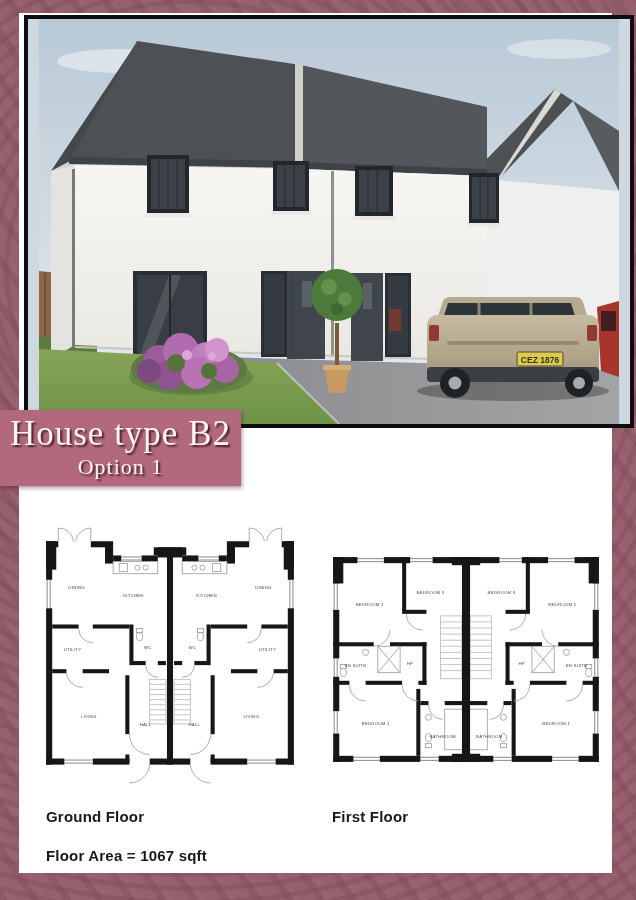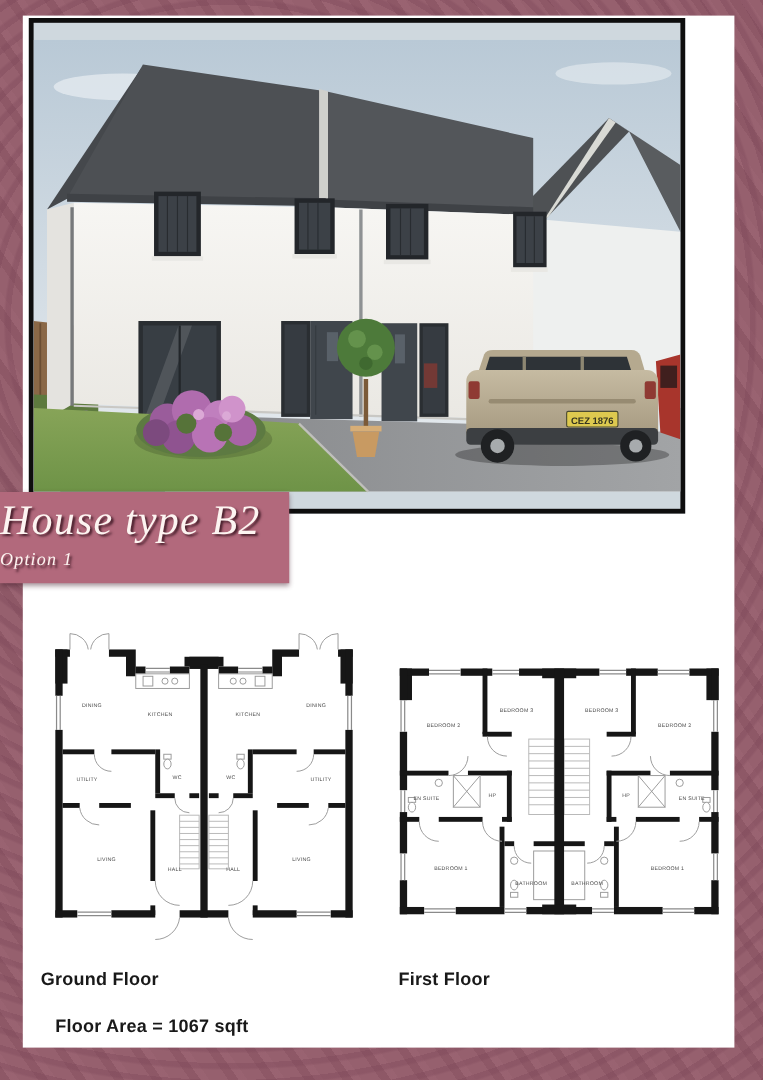--- a/index.html
+++ b/index.html
@@ -9,35 +9,35 @@
     background-color:#96606e;
     background-image:
       radial-gradient(circle at 12% 8%, rgba(70,30,45,.22) 0 6px, transparent 7px),
       radial-gradient(circle at 78% 16%, rgba(255,230,238,.08) 0 8px, transparent 9px),
       radial-gradient(circle at 40% 60%, rgba(70,30,45,.18) 0 7px, transparent 8px),
       radial-gradient(circle at 90% 80%, rgba(70,30,45,.20) 0 6px, transparent 7px),
       repeating-radial-gradient(circle at 30% 30%, rgba(124,70,88,.35) 0 4px, rgba(150,96,110,0) 6px 14px),
       repeating-linear-gradient(55deg, rgba(118,64,80,.25) 0 7px, rgba(163,107,122,.25) 7px 13px, rgba(150,96,110,0) 13px 26px);
   }
   .panel{position:absolute;left:19px;top:13px;width:593px;height:860px;background:#ffffff;}
-  .photo{position:absolute;left:24px;top:15px;width:547px;height:413px;
+  .photo{position:absolute;left:24px;top:15px;width:610px;height:413px;
     border:4px solid #0e0e0e;box-sizing:border-box;background:#cfd8de;}
   .photo svg{display:block;width:100%;height:100%;}
   .banner{position:absolute;left:0;top:410px;width:241px;height:76px;background:#b2697c;
-    box-shadow:1px 2px 4px rgba(60,25,38,.45);color:#fdf4f1;z-index:5;font-style:italic;}
+    box-shadow:1px 2px 4px rgba(60,25,38,.45);text-align:center;color:#fdf4f1;z-index:5;}
   .banner .t1{font-family:"Liberation Serif",serif;font-size:35px;line-height:40px;margin-top:4px;
     text-shadow:2px 2px 2px rgba(45,12,24,.8);letter-spacing:1px;}
-  .banner .t2{font-family:"Liberation Serif",serif;font-size:15px;line-height:26px;
+  .banner .t2{font-family:"Liberation Serif",serif;font-size:22px;line-height:26px;
     text-shadow:2px 2px 2px rgba(45,12,24,.8);letter-spacing:1px;}
   .plan{position:absolute;}
   .plan svg{display:block;width:100%;height:100%;}
   .plan-gf{left:44px;top:527px;width:252px;height:262px;}
   .plan-ff{left:331px;top:551px;width:270px;height:219px;}
   .cap{position:absolute;font-weight:bold;font-size:15px;color:#191919;letter-spacing:.2px;}
-  .cap-gf{left:34px;top:808px;}
+  .cap-gf{left:46px;top:808px;}
   .cap-fa{left:46px;top:835px;margin-top:12px;}
   .cap-ff{left:332px;top:808px;}
   
   .wall{fill:#161616;}
   .pw{fill:#161616;}
   .win{stroke:#8a8a8a;stroke-width:1;fill:none;}
   .arc{stroke:#9a9a9a;stroke-width:.8;fill:none;}
   .fix{stroke:#9a9a9a;stroke-width:.8;fill:#fff;}
   .stair{stroke:#b8b8b8;stroke-width:.8;fill:none;}
   .rlabel{font-family:"Liberation Sans",sans-serif;font-size:4.3px;fill:#4a4a4a;letter-spacing:.2px;text-anchor:middle;}

